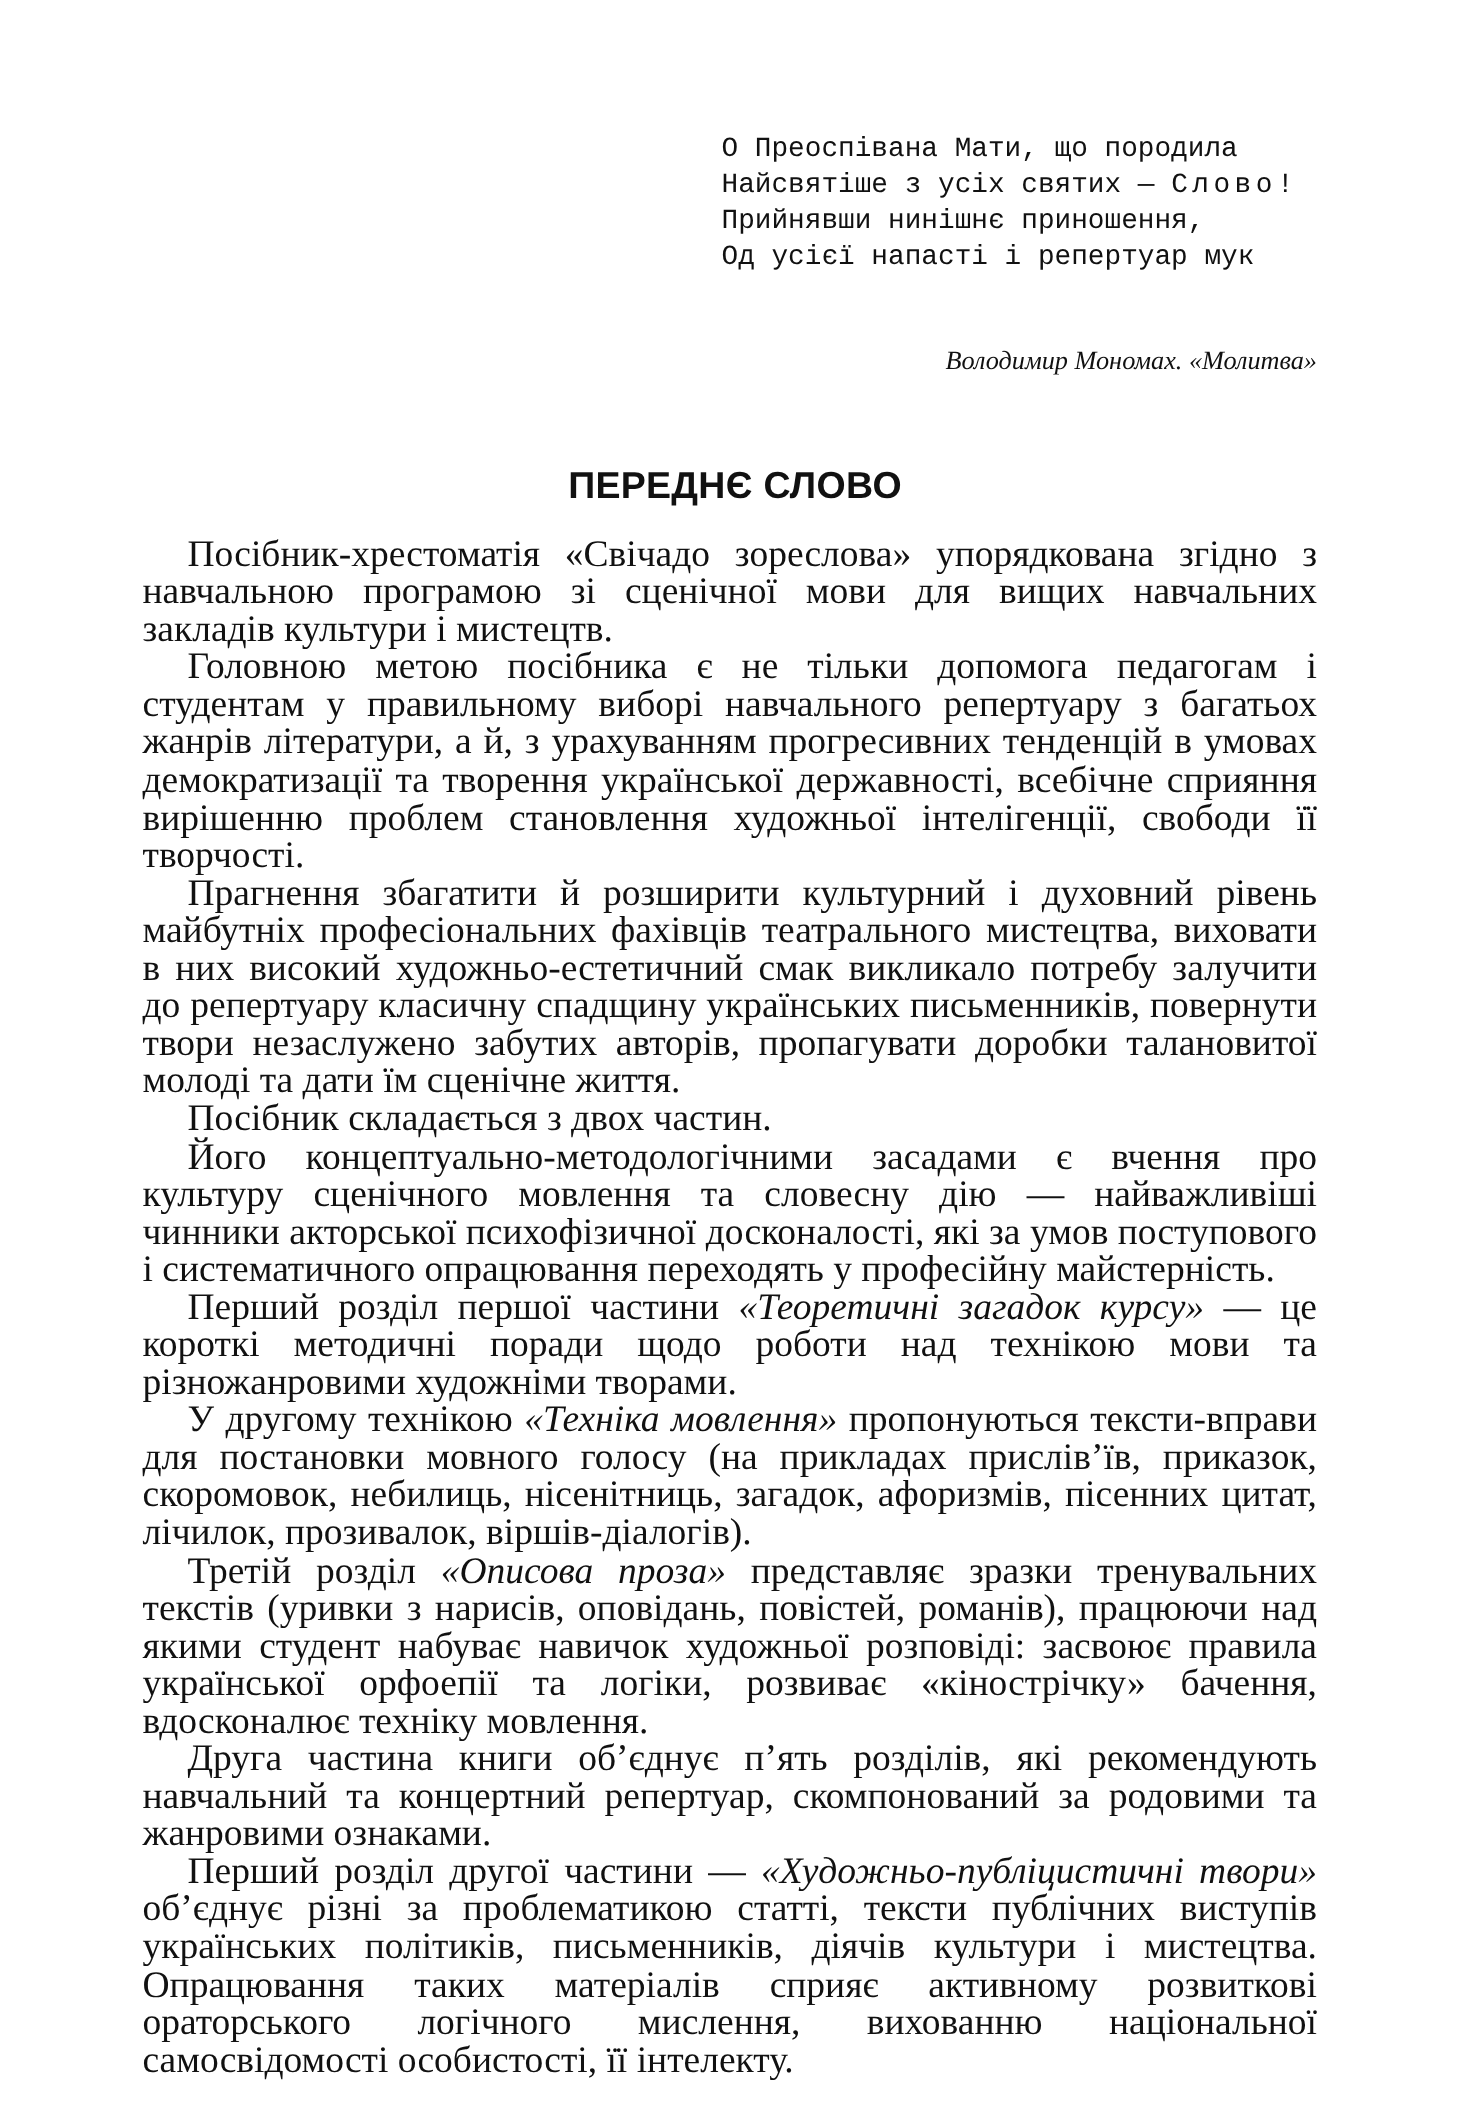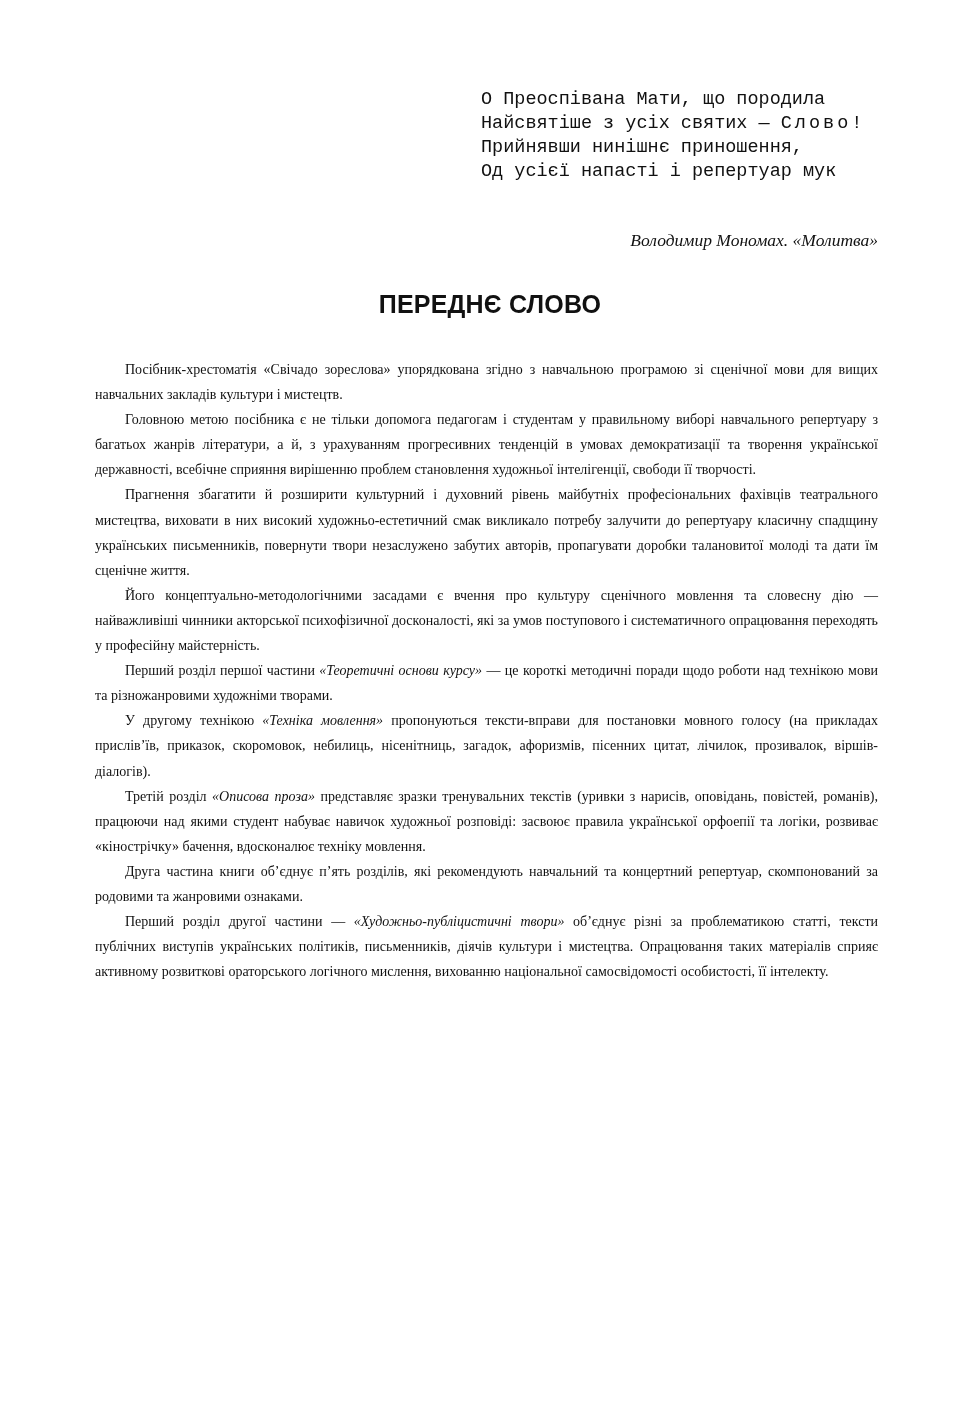--- a/index.html
+++ b/index.html
@@ -2,42 +2,43 @@
 <html><head>
 <meta charset="utf-8">
 <style>
   html, body { margin: 0; padding: 0; background: #ffffff; }
   body { width: 980px; height: 1405px; position: relative; overflow: hidden;
          font-family: "Liberation Serif", "DejaVu Serif", serif; color: #111; }
   .epigraph { position: absolute; left: 481px; top: 88px; width: 400px; font-size: 18.5px; line-height: 24px; font-family: Liberation Mono, monospace; }
   .epigraph .line { white-space: nowrap; }
   .epigraph .spaced { letter-spacing: 3px; }
   .attribution { position: absolute; right: 102px; top: 230px; font-size: 17.5px; font-style: italic; white-space: nowrap; }
-  .title { position: absolute; left: 0; width: 980px; top: 290px; text-align: center;
+  .title { position: absolute; left: 0; width: 980px; top: 310px; text-align: center;
            font-family: "Liberation Sans", "DejaVu Sans", sans-serif; font-weight: bold; font-size: 25px; letter-spacing: 0.2px; }
-  .body { position: absolute; left: 95px; top: 357px; width: 783px; font-size: 14px; line-height: 25.1px; }
+  .body { position: absolute; left: 95px; top: 357px; width: 783px; font-size: 25px; line-height: 25.1px; }
   .para { text-align: justify; text-indent: 30px; margin: 0; hyphens: manual; }
   .para i { font-style: italic; }
 </style>
 </head>
 <body>
 
 <div class="epigraph">
   <div class="line">О Преоспівана Мати, що породила</div>
   <div class="line"><span>Найсвятіше з усіх святих — </span><span class="spaced">Слово</span><span>!</span></div>
   <div class="line">Прийнявши нинішнє приношення,</div>
   <div class="line">Од усієї напасті і репертуар мук</div>
 </div>
 <div class="attribution">Володимир Мономах. «Молитва»</div>
 
 <div class="title">ПЕРЕДНЄ СЛОВО</div>
 
 <div class="body">
   <p class="para">Посібник-хрестоматія «Свічадо зореслова» упорядкована згідно з навчальною програмою зі сценічної мови для вищих навчальних закладів культури і мистецтв.</p>
   <p class="para">Головною метою посібника є не тільки допомога педагогам і студентам у правильному виборі навчального репертуару з багатьох жанрів літератури, а й, з урахуванням прогресивних тенденцій в умовах демократизації та творення української державності, всебічне сприяння вирішенню проблем становлення художньої інтелігенції, свободи її творчості.</p>
   <p class="para">Прагнення збагатити й розширити культурний і духовний рівень майбутніх професіональних фахівців театрального мистецтва, виховати в них високий художньо-естетичний смак викликало потребу залучити до репертуару класичну спадщину українських письменників, повернути твори незаслужено забутих авторів, пропагувати доробки талановитої молоді та дати їм сценічне життя.</p>
+  <p class="para">Посібник складається з двох частин.</p>
   <p class="para">Його концептуально-методологічними засадами є вчення про культуру сценічного мовлення та словесну дію — найважливіші чинники акторської психофізичної досконалості, які за умов поступового і систематичного опрацювання переходять у професійну майстерність.</p>
-  <p class="para"><span>Перший розділ першої частини </span><i>«Теоретичні основи курсу»</i><span> — це короткі методичні поради щодо роботи над технікою мови та різножанровими художніми творами.</span></p>
+  <p class="para"><span>Перший розділ першої частини </span><i>«Теоретичні загадок курсу»</i><span> — це короткі методичні поради щодо роботи над технікою мови та різножанровими художніми творами.</span></p>
   <p class="para"><span>У другому технікою </span><i>«Техніка мовлення»</i><span> пропонуються тексти-вправи для постановки мовного голосу (на прикладах прислів’їв, приказок, скоромовок, небилиць, нісенітниць, загадок, афоризмів, пісенних цитат, лічилок, прозивалок, віршів-діалогів).</span></p>
   <p class="para"><span>Третій розділ </span><i>«Описова проза»</i><span> представляє зразки тренувальних текстів (уривки з нарисів, оповідань, повістей, романів), працюючи над якими студент набуває навичок художньої розповіді: засвоює правила української орфоепії та логіки, розвиває «кінострічку» бачення, вдосконалює техніку мовлення.</span></p>
   <p class="para">Друга частина книги об’єднує п’ять розділів, які рекомендують навчальний та концертний репертуар, скомпонований за родовими та жанровими ознаками.</p>
   <p class="para"><span>Перший розділ другої частини — </span><i>«Художньо-публіцистичні твори»</i><span> об’єднує різні за проблематикою статті, тексти публічних виступів українських політиків, письменників, діячів культури і мистецтва. Опрацювання таких матеріалів сприяє активному розвиткові ораторського логічного мислення, вихованню національної самосвідомості особистості, її інтелекту.</span></p>
 </div>
 
 </body></html>

